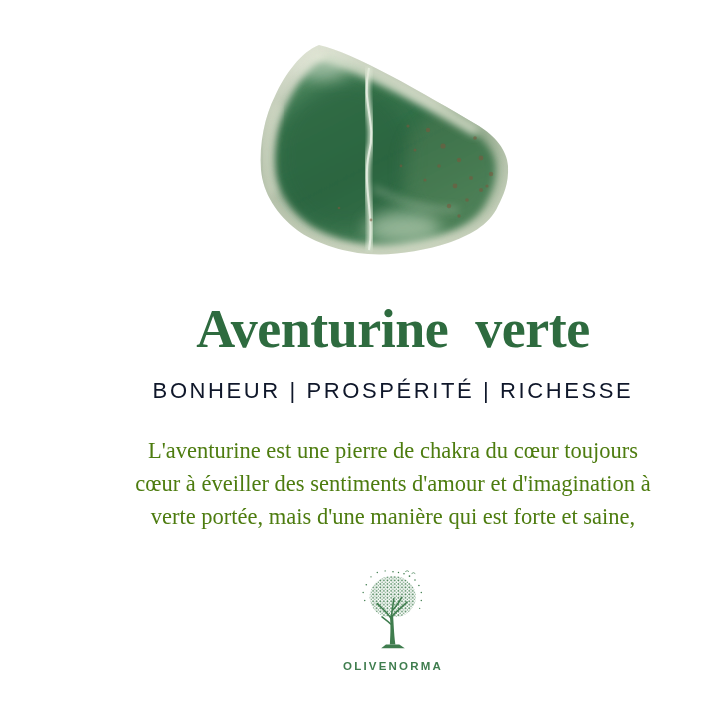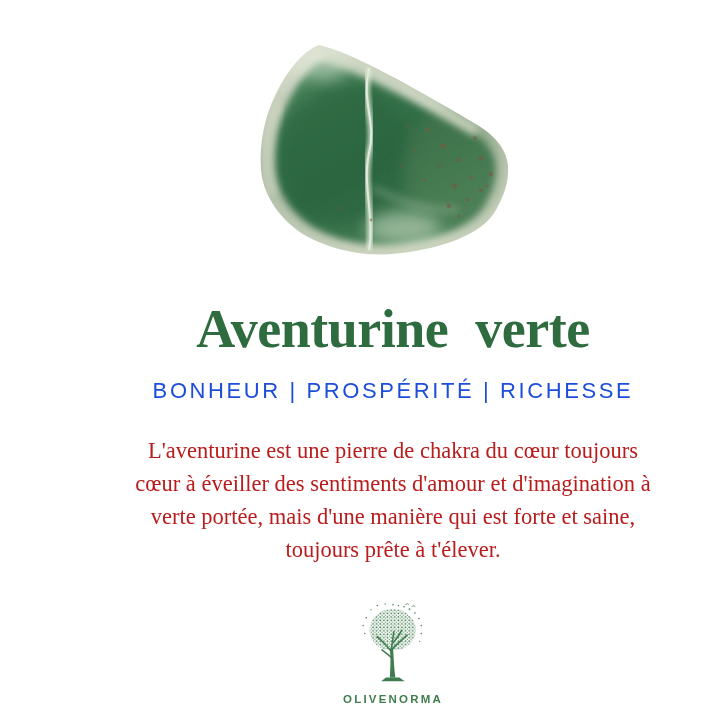--- a/index.html
+++ b/index.html
@@ -39,30 +39,30 @@
     text-align: center;
     white-space: nowrap;
   }
   .tagline {
     margin-top: 20px;
     font-family: "Liberation Sans", sans-serif;
     font-weight: 400;
     font-size: 22px;
     line-height: 26px;
     letter-spacing: 2.6px;
-    color: #1d4ed8;
+    color: #0f172a;
     text-align: center;
     white-space: nowrap;
   }
   .description {
     margin-top: 30px;
     font-family: "Liberation Serif", serif;
     font-size: 22.5px;
     line-height: 33px;
-    color: #b91c1c;
+    color: #4d7c0f;
     text-align: center;
   }
   .desc-line { white-space: nowrap; }
   .logo {
     margin-top: 36px;
     display: flex;
     flex-direction: column;
     align-items: center;
   }
   .tree-icon-wrap {
@@ -158,21 +158,20 @@
   </div>
 
   <h1 class="title">Aventurine verte</h1>
 
   <div class="tagline">BONHEUR | PROSPÉRITÉ | RICHESSE</div>
 
   <div class="description">
     <div class="desc-line">L'aventurine est une pierre de chakra du cœur toujours</div>
     <div class="desc-line">cœur à éveiller des sentiments d'amour et d'imagination à</div>
     <div class="desc-line">verte portée, mais d'une manière qui est forte et saine,</div>
-    <div class="desc-line">toujours prête à t'élever.</div>
   </div>
 
   <div class="logo">
     <div class="tree-icon-wrap">
       <svg viewBox="0 0 100 112" width="80" height="88" aria-hidden="true">
         <defs>
           <pattern id="leafDots" width="4.6" height="4.4" patternUnits="userSpaceOnUse">
             <circle cx="1.6" cy="1.5" r="1.2" fill="#3F7D4E"></circle>
             <circle cx="3.8" cy="3.6" r="0.75" fill="#3F7D4E"></circle>
           </pattern>

